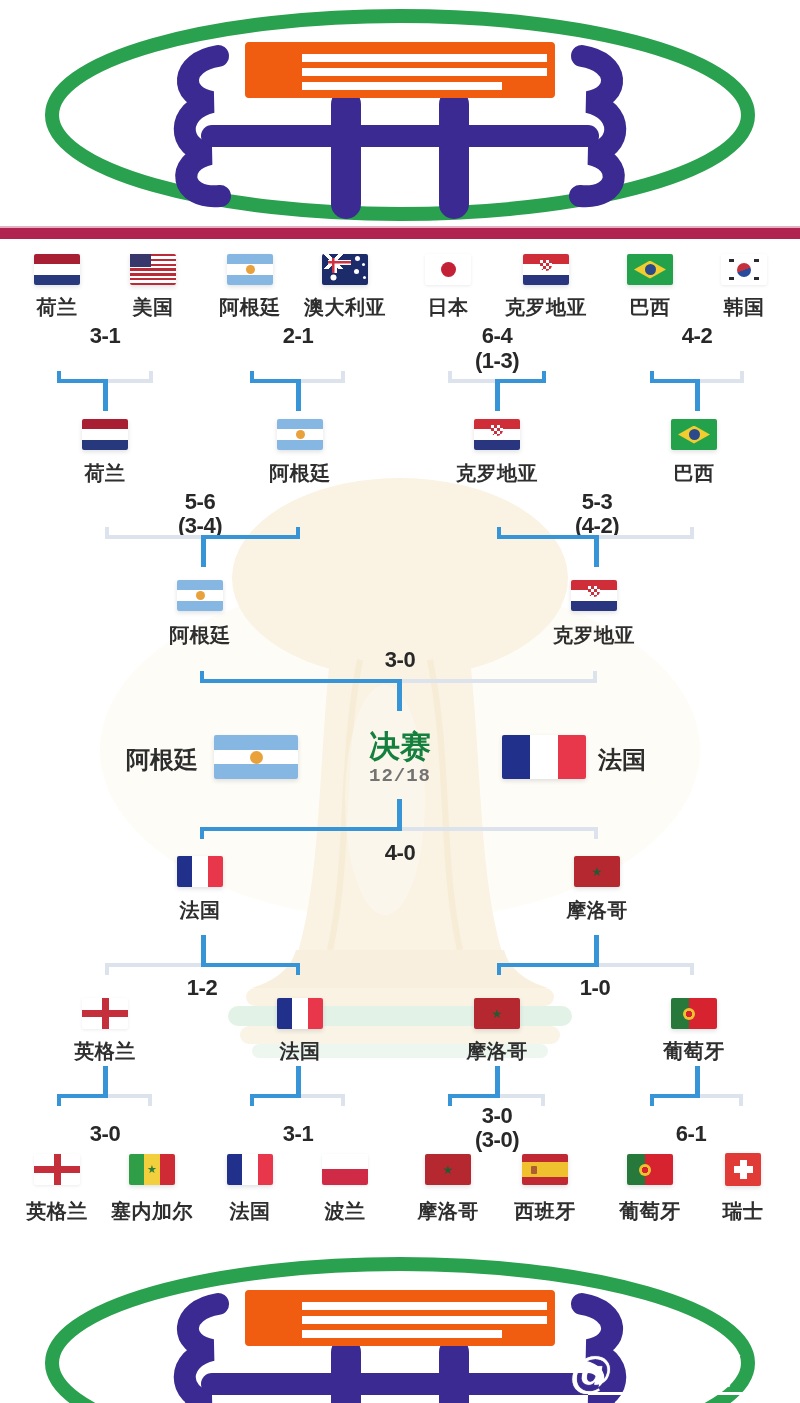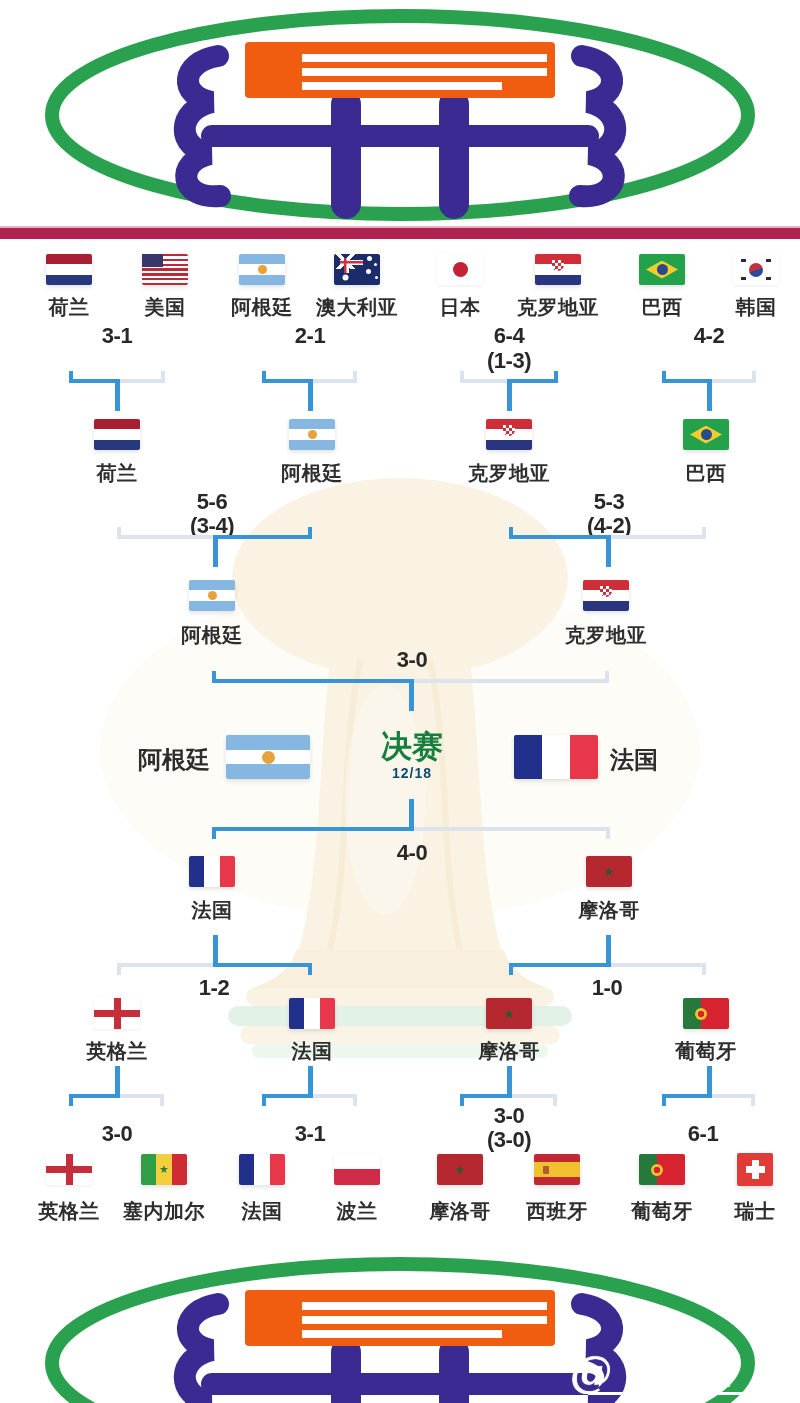--- a/index.html
+++ b/index.html
@@ -4,35 +4,35 @@
 <style>
   html,body{margin:0;padding:0;background:#e9e9e9;}
   #screen{
     position:relative;width:800px;height:1403px;margin:0 auto;
     background:#ffffff;overflow:hidden;
     font-family:"Liberation Sans","DejaVu Sans",sans-serif;
   }
   #screen *{box-sizing:border-box;}
   
   .trophy{position:absolute;left:0;top:0;z-index:0;pointer-events:none;}
-  .layer{position:absolute;left:12px;top:0;width:644px;height:1403px;z-index:1;}
+  .layer{position:absolute;left:0;top:0;width:644px;height:1403px;z-index:1;}
   
   .divider{position:absolute;left:0;top:228px;width:800px;height:11px;background:#b02350;
     box-shadow:0 -2px 0 rgba(176,35,80,.35);}
   
   .tname{position:absolute;transform:translateX(-50%);font-size:20px;font-weight:600;
     color:#2e2e2e;white-space:nowrap;letter-spacing:.5px;line-height:1.1;}
   .score{position:absolute;transform:translateX(-50%);font-size:22px;font-weight:700;
     color:#282828;white-space:nowrap;letter-spacing:-.5px;line-height:1.05;}
   .final-team{position:absolute;transform:translateX(-50%);font-size:24px;font-weight:700;
     color:#2d2d2d;white-space:nowrap;}
   .final-title{position:absolute;transform:translateX(-50%);font-size:31px;font-weight:700;
     color:#15803d;white-space:nowrap;}
-  .final-date{position:absolute;transform:translateX(-50%);font-size:14px;font-weight:700;
-    color:#0c4a6e;letter-spacing:1px;white-space:nowrap;}
+  .final-date{position:absolute;transform:translateX(-50%);font-size:19px;font-weight:700;
+    color:#737373;letter-spacing:1px;white-space:nowrap;font-family:Liberation Mono, monospace;}
   
   .conn{position:absolute;height:40px;}
   .conn i{position:absolute;display:block;background:#dce3ed;}
   .conn .hl{left:0;width:50%;height:4px;}
   .conn .hr{left:50%;right:0;height:4px;}
   .conn .tl{left:0;width:4px;height:12px;}
   .conn .tr{right:0;width:4px;height:12px;}
   .conn .stub{left:50%;width:5px;margin-left:-2px;height:32px;}
   .conn.down .hl,.conn.down .hr{top:8px;}
   .conn.down .tl,.conn.down .tr{top:0;}

